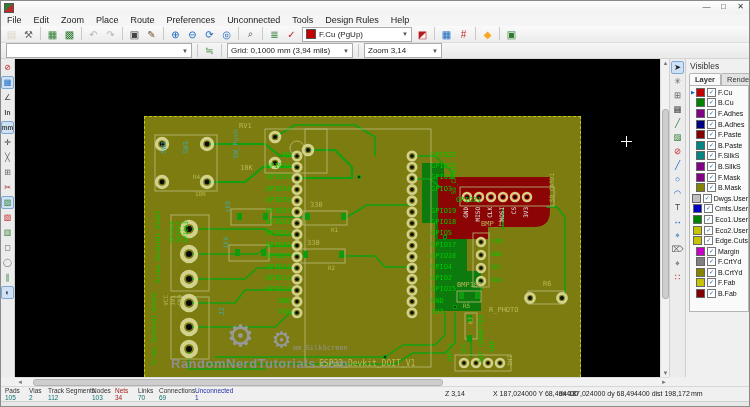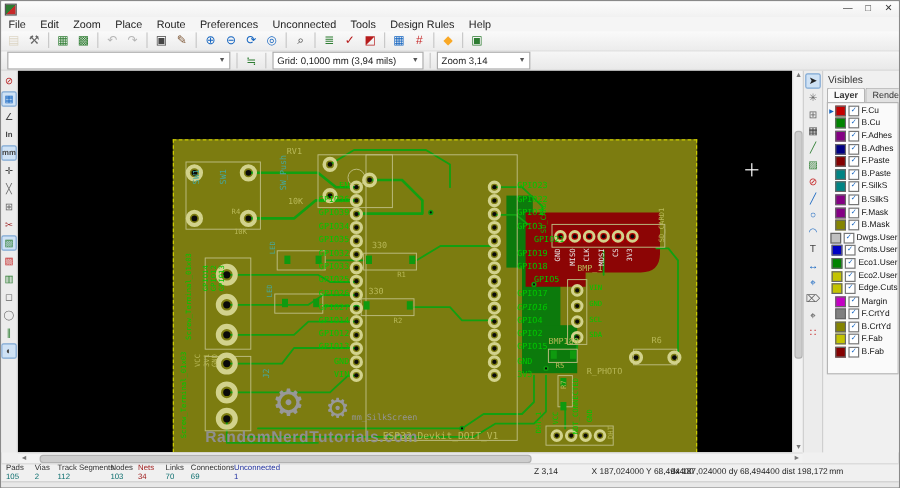--- a/index.html
+++ b/index.html
@@ -110,20 +110,25 @@
         <span class="tbtn" style="color: rgb(21, 101, 192);">⊕</span>
         <span class="tbtn" style="color: rgb(21, 101, 192);">⊖</span>
         <span class="tbtn" style="color: rgb(21, 101, 192);">⟳</span>
         <span class="tbtn" style="color: rgb(21, 101, 192);">◎</span>
         <span class="sep"></span>
         <span class="tbtn" style="color: rgb(68, 68, 68);">⌕</span>
         <span class="sep"></span>
         <span class="tbtn" style="color: rgb(46, 125, 50);">≣</span>
         <span class="tbtn" style="color: rgb(183, 28, 28);">✓</span>
       </span>
+    <span class="combo" style="width:102px">
+      <span class="swatchbox"></span>
+      <span>F.Cu (PgUp)</span>
+      <span class="arrow">▼</span>
+    </span>
     <span id="tb1-after" style="display: flex;">
         <span class="tbtn" style="color: rgb(183, 28, 28);">◩</span>
         <span class="sep"></span>
         <span class="tbtn" style="color: rgb(21, 101, 192);">▦</span>
         <span class="tbtn" style="color: rgb(198, 40, 40);">#</span>
         <span class="sep"></span>
         <span class="tbtn" style="color: rgb(249, 168, 37);">◆</span>
         <span class="sep"></span>
         <span class="tbtn" style="color: rgb(46, 125, 50);">▣</span>
       </span>
@@ -409,24 +414,24 @@
           <div class="plabel" style="left: 96px; width: 50px; text-align: right; top: 135.8px; color: rgb(0, 200, 0);">GPIO27</div>
           <div class="plabel" style="left: 96px; width: 50px; text-align: right; top: 147px; color: rgb(0, 200, 0);">GPIO14</div>
           <div class="plabel" style="left: 96px; width: 50px; text-align: right; top: 158.2px; color: rgb(0, 200, 0);">GPIO12</div>
           <div class="plabel" style="left: 96px; width: 50px; text-align: right; top: 169.4px; color: rgb(0, 200, 0);">GPIO13</div>
           <div class="plabel" style="left: 96px; width: 50px; text-align: right; top: 180.6px; color: rgb(0, 200, 0);">GND</div>
           <div class="plabel" style="left: 96px; width: 50px; text-align: right; top: 191.8px; color: rgb(0, 200, 0);">VIN</div>
           <div class="plabel" style="left: 286px; top: 35px; color: rgb(0, 200, 0);">GPIO23</div>
           <div class="plabel" style="left: 286px; top: 46.2px; color: rgb(0, 200, 0);">GPIO22</div>
           <div class="plabel" style="left: 286px; top: 57.4px; color: rgb(0, 200, 0);">GPIO1</div>
           <div class="plabel" style="left: 286px; top: 68.6px; color: rgb(0, 200, 0);">GPIO3</div>
-          <div class="plabel" style="left: 300px; top: 79.8px; color: rgb(0, 200, 0);">GPIO21</div>
+          <div class="plabel" style="left: 270px; top: 79.8px; color: rgb(0, 200, 0); padding-left: 41px;">GPIO21</div>
           <div class="plabel" style="left: 286px; top: 91px; color: rgb(0, 200, 0);">GPIO19</div>
           <div class="plabel" style="left: 286px; top: 102.2px; color: rgb(0, 200, 0);">GPIO18</div>
-          <div class="plabel" style="left: 300px; top: 113.4px; color: rgb(0, 200, 0); text-align: center;">GPIO5</div>
+          <div class="plabel" style="left: 286px; top: 113.4px; color: rgb(0, 200, 0); text-align: center;">GPIO5</div>
           <div class="plabel" style="left: 286px; top: 124.6px; color: rgb(0, 200, 0);">GPIO17</div>
           <div class="plabel" style="left: 286px; top: 135.8px; color: rgb(0, 200, 0); font-style: italic;">GPIO16</div>
           <div class="plabel" style="left: 286px; top: 147px; color: rgb(0, 200, 0);">GPIO4</div>
           <div class="plabel" style="left: 286px; top: 158.2px; color: rgb(0, 200, 0);">GPIO2</div>
           <div class="plabel" style="left: 286px; top: 169.4px; color: rgb(0, 200, 0);">GPIO15</div>
           <div class="plabel" style="left: 286px; top: 180.6px; color: rgb(0, 200, 0);">GND</div>
           <div class="plabel" style="left: 286px; top: 191.8px; color: rgb(0, 200, 0);">3V3</div>
           <div class="plabel v" style="left: 318px; top: 90px; color: rgb(232, 232, 232); font-size: 6px;">GND</div>
           <div class="plabel v" style="left: 330px; top: 90px; color: rgb(232, 232, 232); font-size: 6px;">MISO</div>
           <div class="plabel v" style="left: 342px; top: 90px; color: rgb(232, 232, 232); font-size: 6px;">CLK</div>

